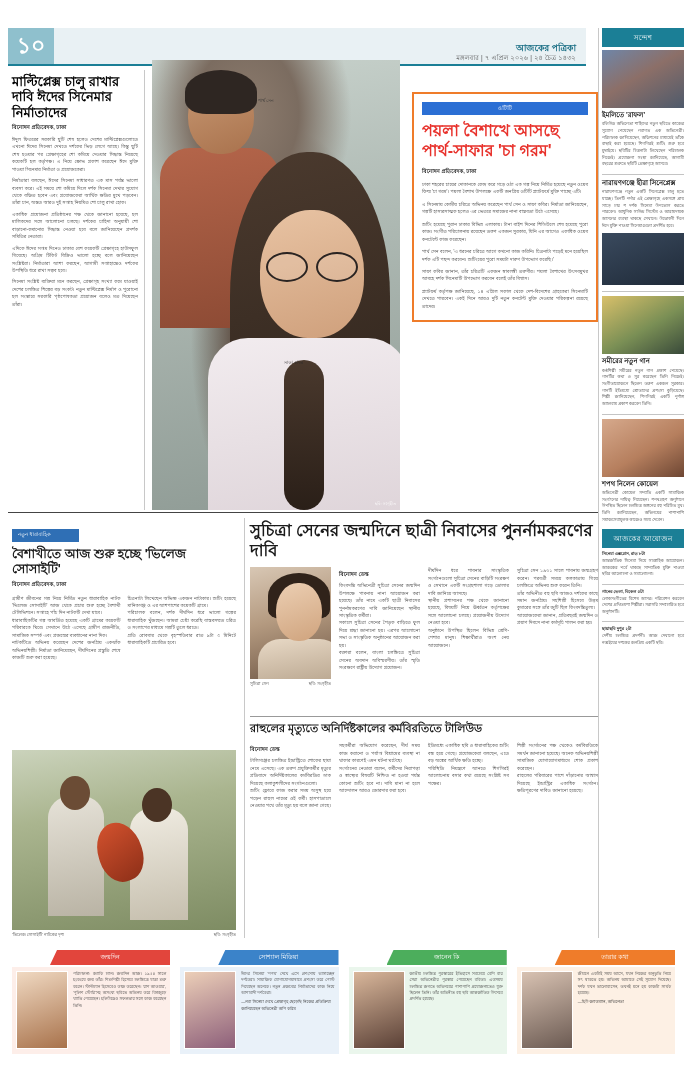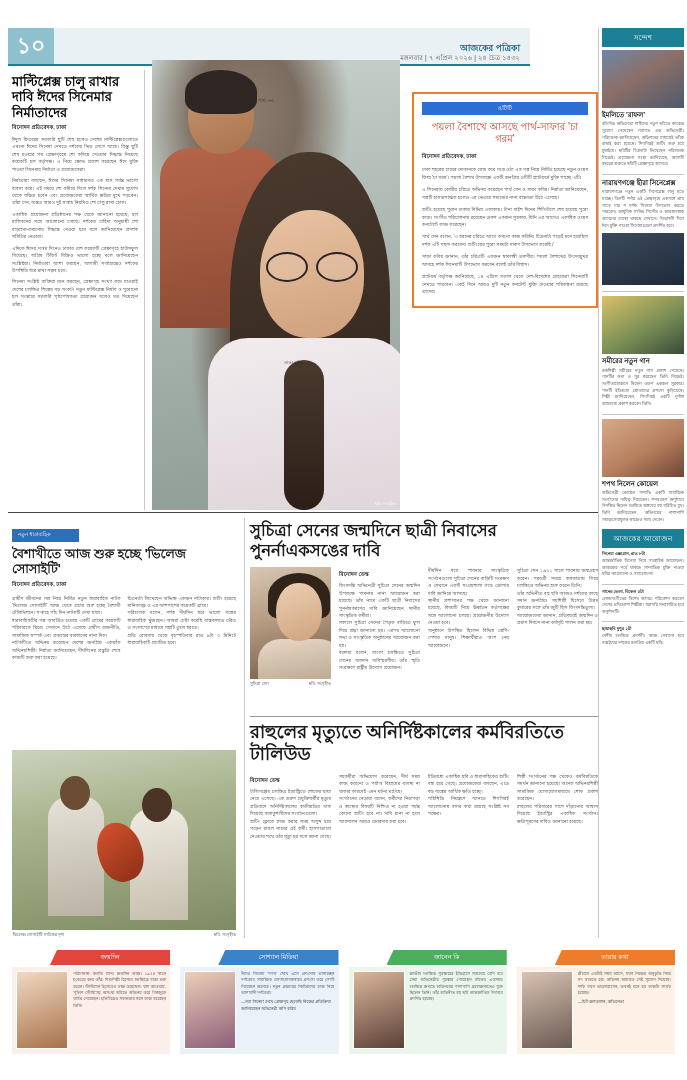--- a/index.html
+++ b/index.html
@@ -7,21 +7,21 @@
     width: 687px; height: 1080px;
     background: #ffffff;
     font-family: "Liberation Sans", "DejaVu Sans", sans-serif;
     overflow: hidden;
     position: relative;
   }
   .page { width: 687px; height: 1080px; position: relative; padding: 0; }
 
   
   .masthead {
-    position: absolute; left: 8px; top: 28px; width: 522px; height: 38px;
+    position: absolute; left: 8px; top: 28px; width: 578px; height: 38px;
     background: #e9f1f4; border-bottom: 2px solid #1b7f96;
     display: flex; align-items: center;
   }
   .pagenum {
     width: 46px; height: 100%; background: #8fc0cd; color: #ffffff;
     font-size: 22px; display: flex; align-items: center; justify-content: center;
     font-weight: bold;
   }
   .section-name {
     font-size: 25px; color: #15687d; padding-left: 14px; letter-spacing: 0.5px;
@@ -105,21 +105,21 @@
   
   .tr-art {
     position: absolute; left: 412px; top: 92px; width: 186px;
     border: 2.5px solid #ef7c2a; padding: 8px 8px 10px 8px; background: #fff;
   }
   .badge-otti {
     background:#2b6fd4; color:#fff; font-size:5.5px; padding:2.5px 0;
     width:100%; text-align:center; margin-bottom: 6px; letter-spacing: .4px;
   }
   .tr-hl {
-    font-size: 10px; color: #e8322c; text-align: center; line-height: 1.22; font-weight: normal;
+    font-size: 16px; color: #e8322c; text-align: left; line-height: 1.22; font-weight: bold;
   }
   .tr-art .body-text { margin-top: 5px; }
   .tr-art .byline { margin-top: 8px; }
 
   
   .sidebar {
     position: absolute; left: 602px; top: 28px; width: 82px;
   }
   .sb-head {
     background: #1b7f96; color: #fff; font-size: 7px; text-align: center;
@@ -172,21 +172,21 @@
     width:100%; height:112px; background:linear-gradient(165deg,#d8c7b4 0%,#b49a80 45%,#6e5644 100%);
     position:relative; overflow:hidden;
   }
   .mid1-photo .fc { position:absolute; left:26px; top:16px; width:46px; height:58px; border-radius:48%; background:linear-gradient(160deg,#eccfb3,#cfa37d); }
   .mid1-photo .hr { position:absolute; left:18px; top:6px; width:62px; height:46px; border-radius:50% 50% 20% 20%; background:#30231a; }
   .mid1-photo .bd { position:absolute; left:8px; top:72px; width:84px; height:44px; border-radius:22px 22px 0 0; background:linear-gradient(170deg,#e8d9c6,#b8a58e); }
   .mid1-cap { font-size:4.2px; color:#444; margin-top:2px; display:flex; justify-content:space-between; }
 
   
   .mid2 { position:absolute; left:250px; top:722px; width:348px; }
-  .mid2-hl { font-size:18px; color:#1a1a1a; line-height:1.22; font-weight:bold; }
+  .mid2-hl { font-size:11px; color:#1a1a1a; line-height:1.22; font-weight:bold; }
   .mid2-body { display:flex; gap:8px; margin-top:7px; }
   .mid2-body > .c { flex:1; }
 
   
   .panels { position:absolute; left:12px; top:950px; width:663px; display:flex; gap:10px; }
   .panel { flex:1; position:relative; padding-top:17px; }
   .panel-tab {
     position:absolute; left:38px; top:0; right:0; height:15px; color:#fff;
     font-size:6.3px; display:flex; align-items:center; justify-content:center;
     clip-path: polygon(7px 0, 100% 0, 100% 100%, 0 100%);
@@ -341,21 +341,21 @@
     <div class="m2"></div>
     <div class="m2h"></div>
     <div class="inst"></div>
   </div>
   <div class="lb-cap">
     <span>'ভিলেজ সোসাইটি' নাটকের দৃশ্য</span>
     <span>ছবি: সংগৃহীত</span>
   </div>
 
   <div class="mid1">
-    <div class="mid1-hl">সুচিত্রা সেনের জন্মদিনে ছাত্রী নিবাসের পুনর্নাএকসঙের দাবি</div>
+    <div class="mid1-hl">সুচিত্রা সেনের জন্মদিনে ছাত্রী নিবাসের পুনর্নামকরণের দাবি</div>
     <div class="mid1-body">
       <div class="c">
         <div class="mid1-photo">
           <div class="bd"></div>
           <div class="hr"></div>
           <div class="fc"></div>
         </div>
         <div class="mid1-cap">
           <span>সুচিত্রা সেন</span>
           <span>ছবি: সংগৃহীত</span>

